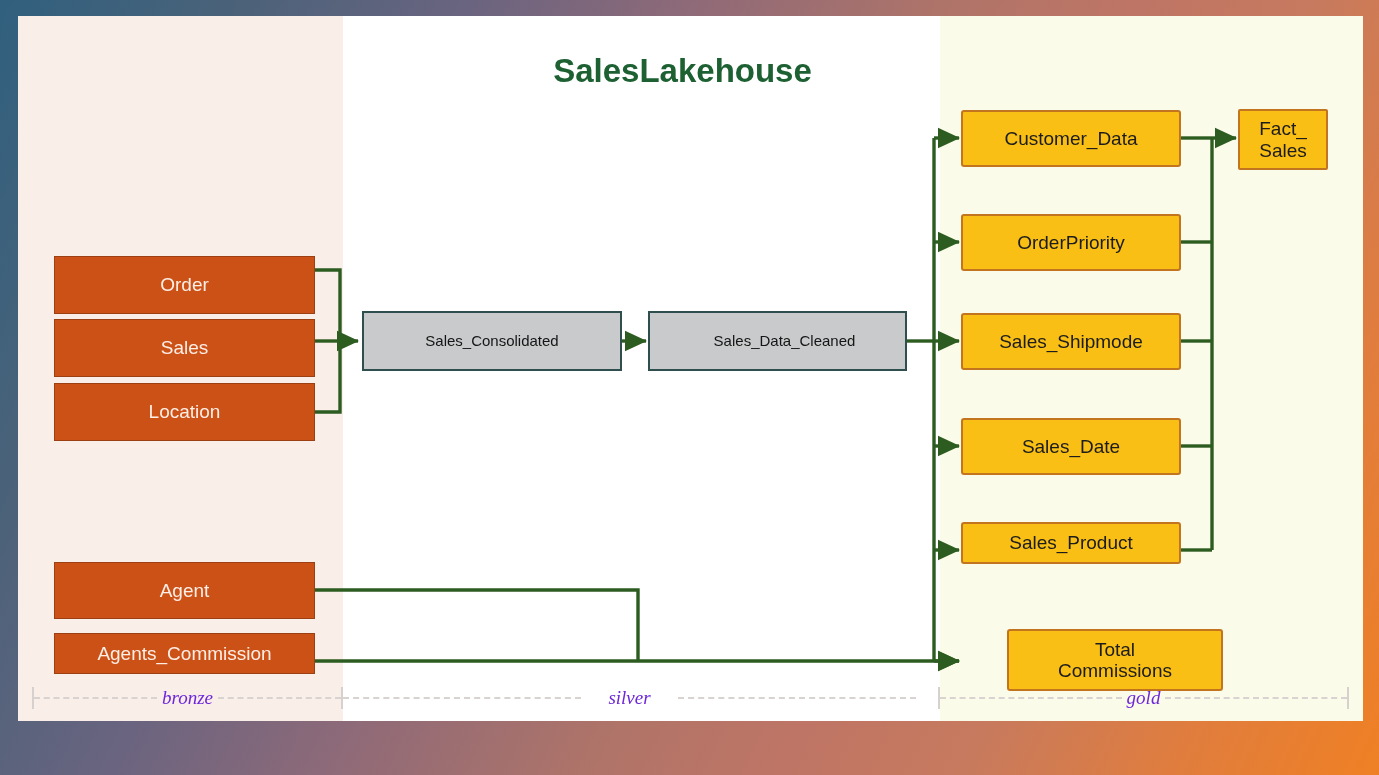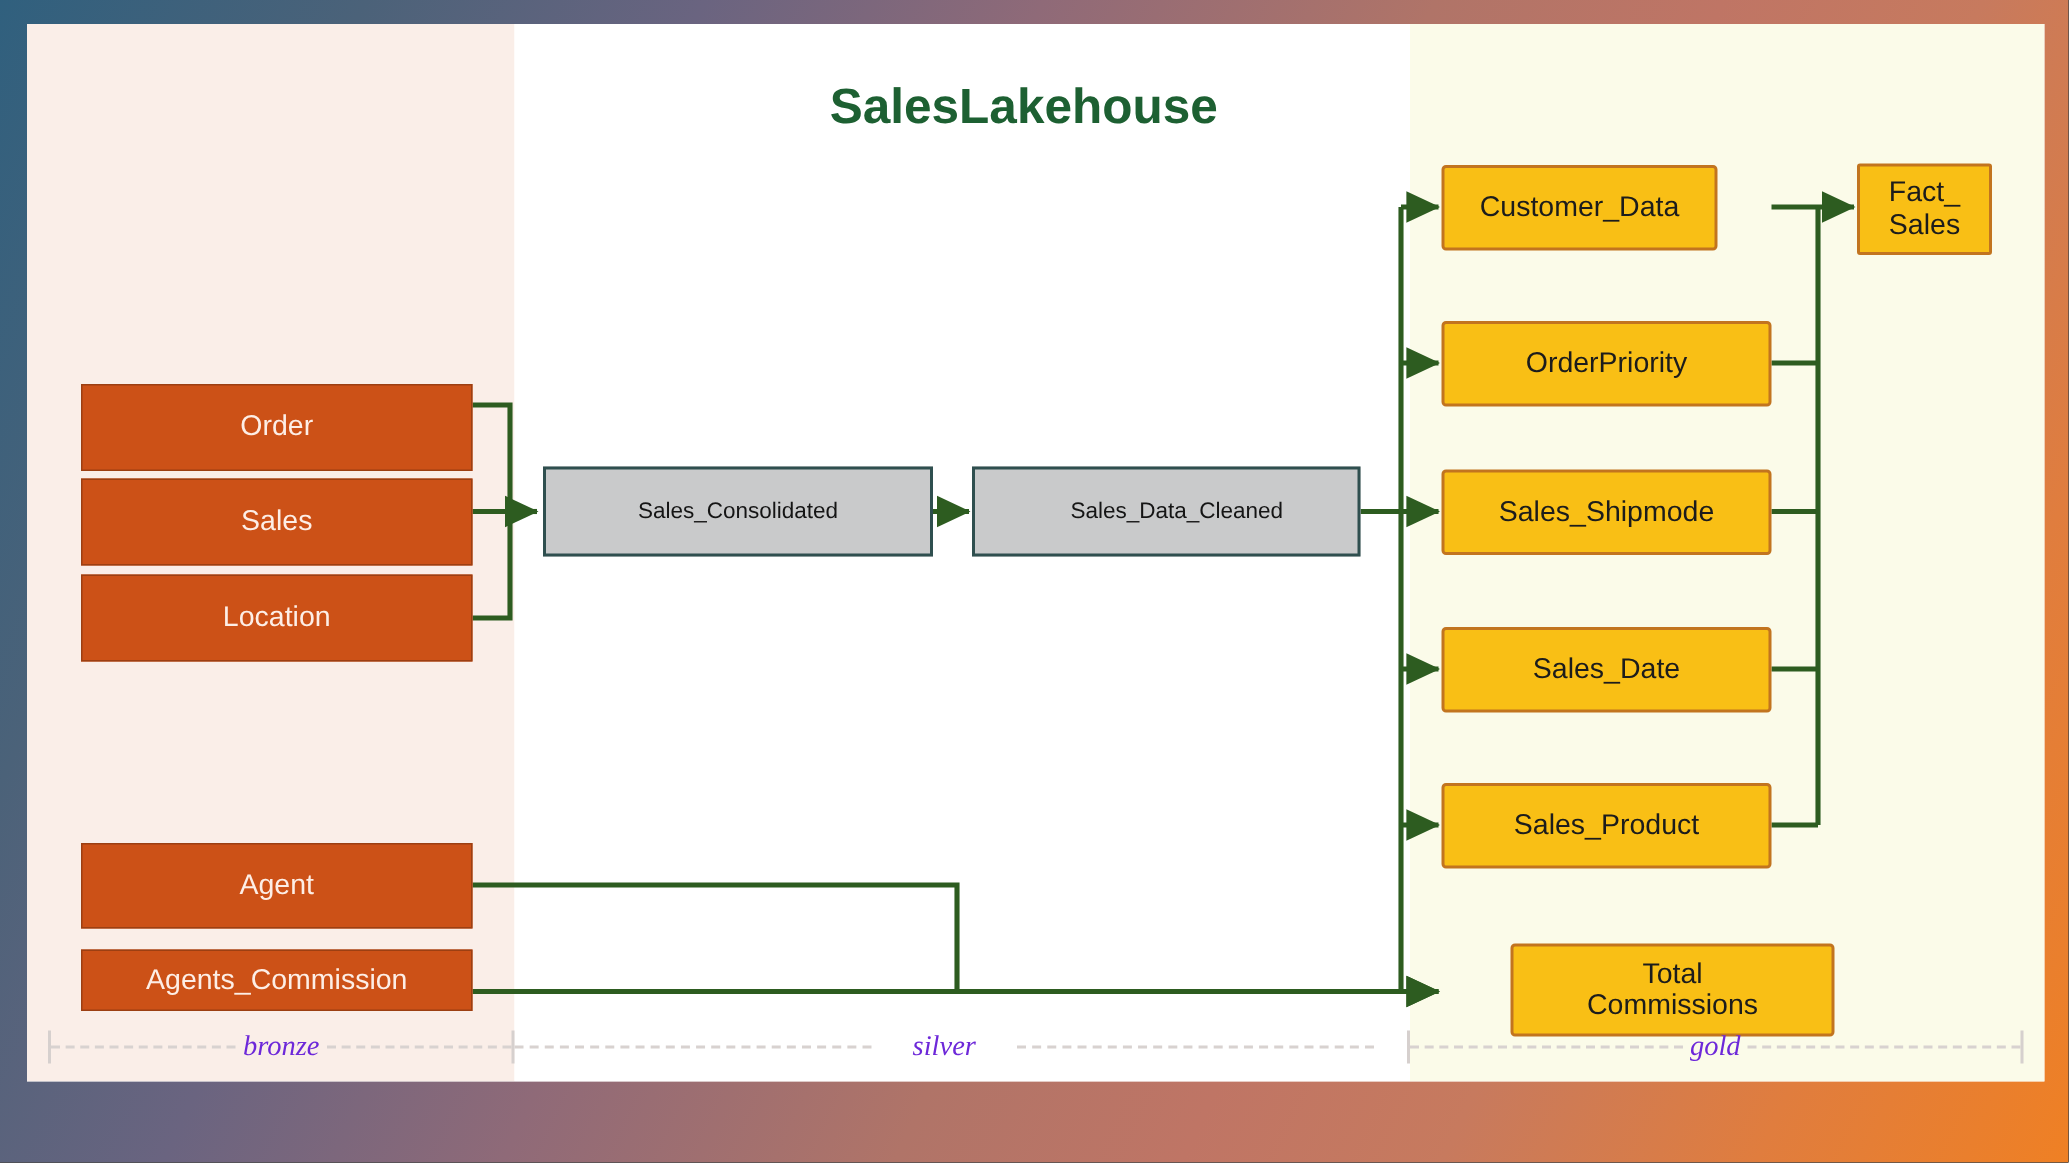--- a/index.html
+++ b/index.html
@@ -198,33 +198,33 @@
       <span>Agents_Commission</span>
     </div>
 
     <div class="node node-silver" style="left:344px; top:295px; width:260px; height:60px;">
       <span>Sales_Consolidated</span>
     </div>
     <div class="node node-silver" style="left:630px; top:295px; width:259px; height:60px;padding-left:14px;">
       <span>Sales_Data_Cleaned</span>
     </div>
 
-    <div class="node node-gold" style="left:943px; top:94px;  width:184px; height:57px; border-radius:3px;">
+    <div class="node node-gold" style="left:943px; top:94px;  width:220px; height:57px; border-radius:3px;">
       <span>Customer_Data</span>
     </div>
     <div class="node node-gold" style="left:943px; top:198px; width:220px; height:57px; border-radius:3px;">
       <span>OrderPriority</span>
     </div>
     <div class="node node-gold" style="left:943px; top:297px; width:220px; height:57px; border-radius:3px;">
       <span>Sales_Shipmode</span>
     </div>
     <div class="node node-gold" style="left:943px; top:402px; width:220px; height:57px; border-radius:3px;">
       <span>Sales_Date</span>
     </div>
-    <div class="node node-gold" style="left:943px; top:506px; width:220px; height:57px; border-radius:3px;">
+    <div class="node node-gold" style="left:943px; top:506px; width:220px; height:42px; border-radius:3px;">
       <span>Sales_Product</span>
     </div>
     <div class="node node-gold" style="left:943px; top:613px; width:216px; height:62px; border-radius:3px; flex-direction:column;margin-left:46px;">
       <span>Total</span>
       <span>Commissions</span>
     </div>
 
     <div class="node node-gold" style="left:1220px; top:93px; width:90px; height:61px; border-radius:2px; flex-direction:column; font-size:19px;">
       <span>Fact_</span>
       <span>Sales</span>

